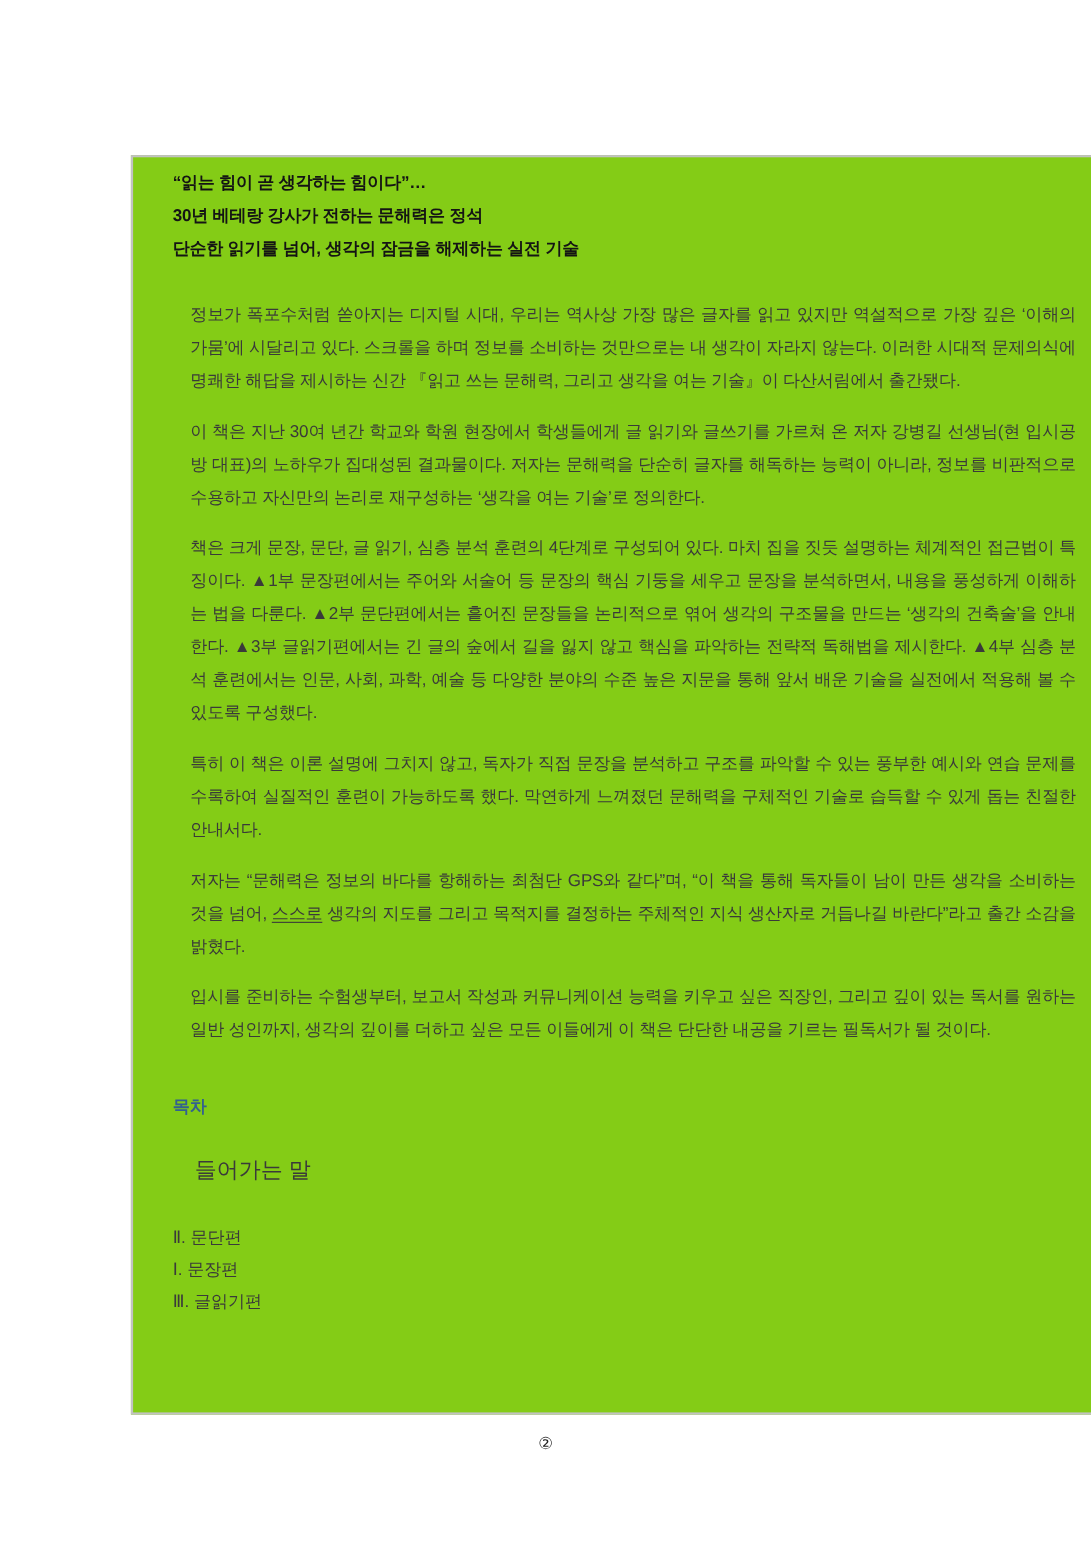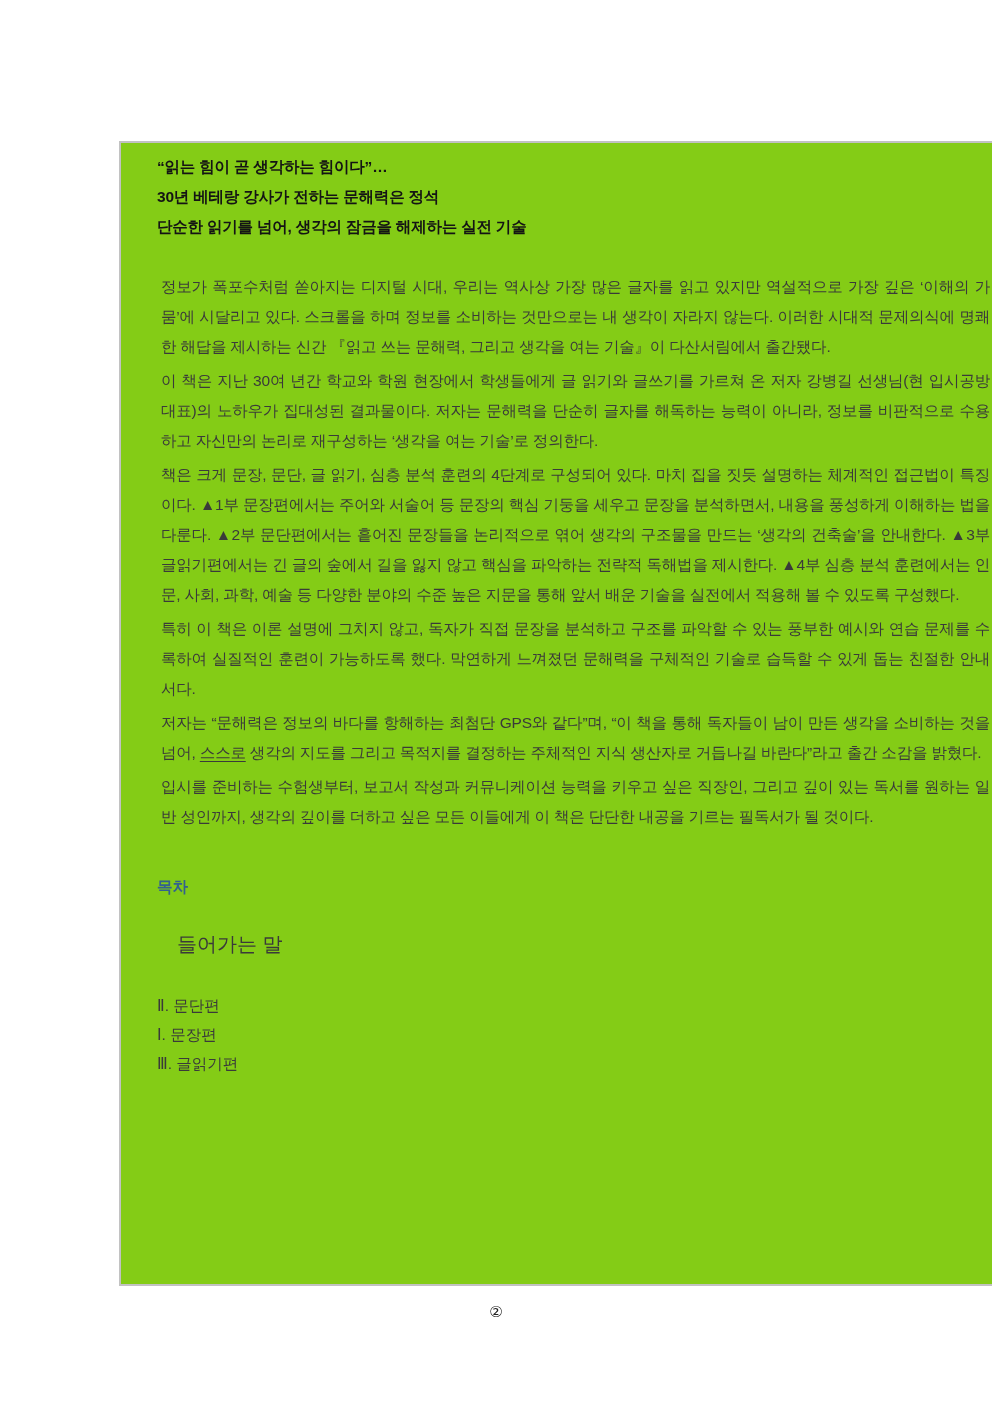--- a/index.html
+++ b/index.html
@@ -31,21 +31,21 @@
   }
   .headline-line {
     font-size: 15.5px;
     line-height: 30px;
     font-weight: bold;
     color: #141414;
     letter-spacing: -0.2px;
     white-space: nowrap;
   }
   .para {
-    margin: 4px;
+    margin: 16px;
     font-size: 15.5px;
     line-height: 30px;
     color: #3a3a3a;
     text-align: justify;
     word-break: break-all;
     letter-spacing: -0.2px;
   }
   .underlined-word {
     text-decoration: underline;
     text-underline-offset: 3px;

